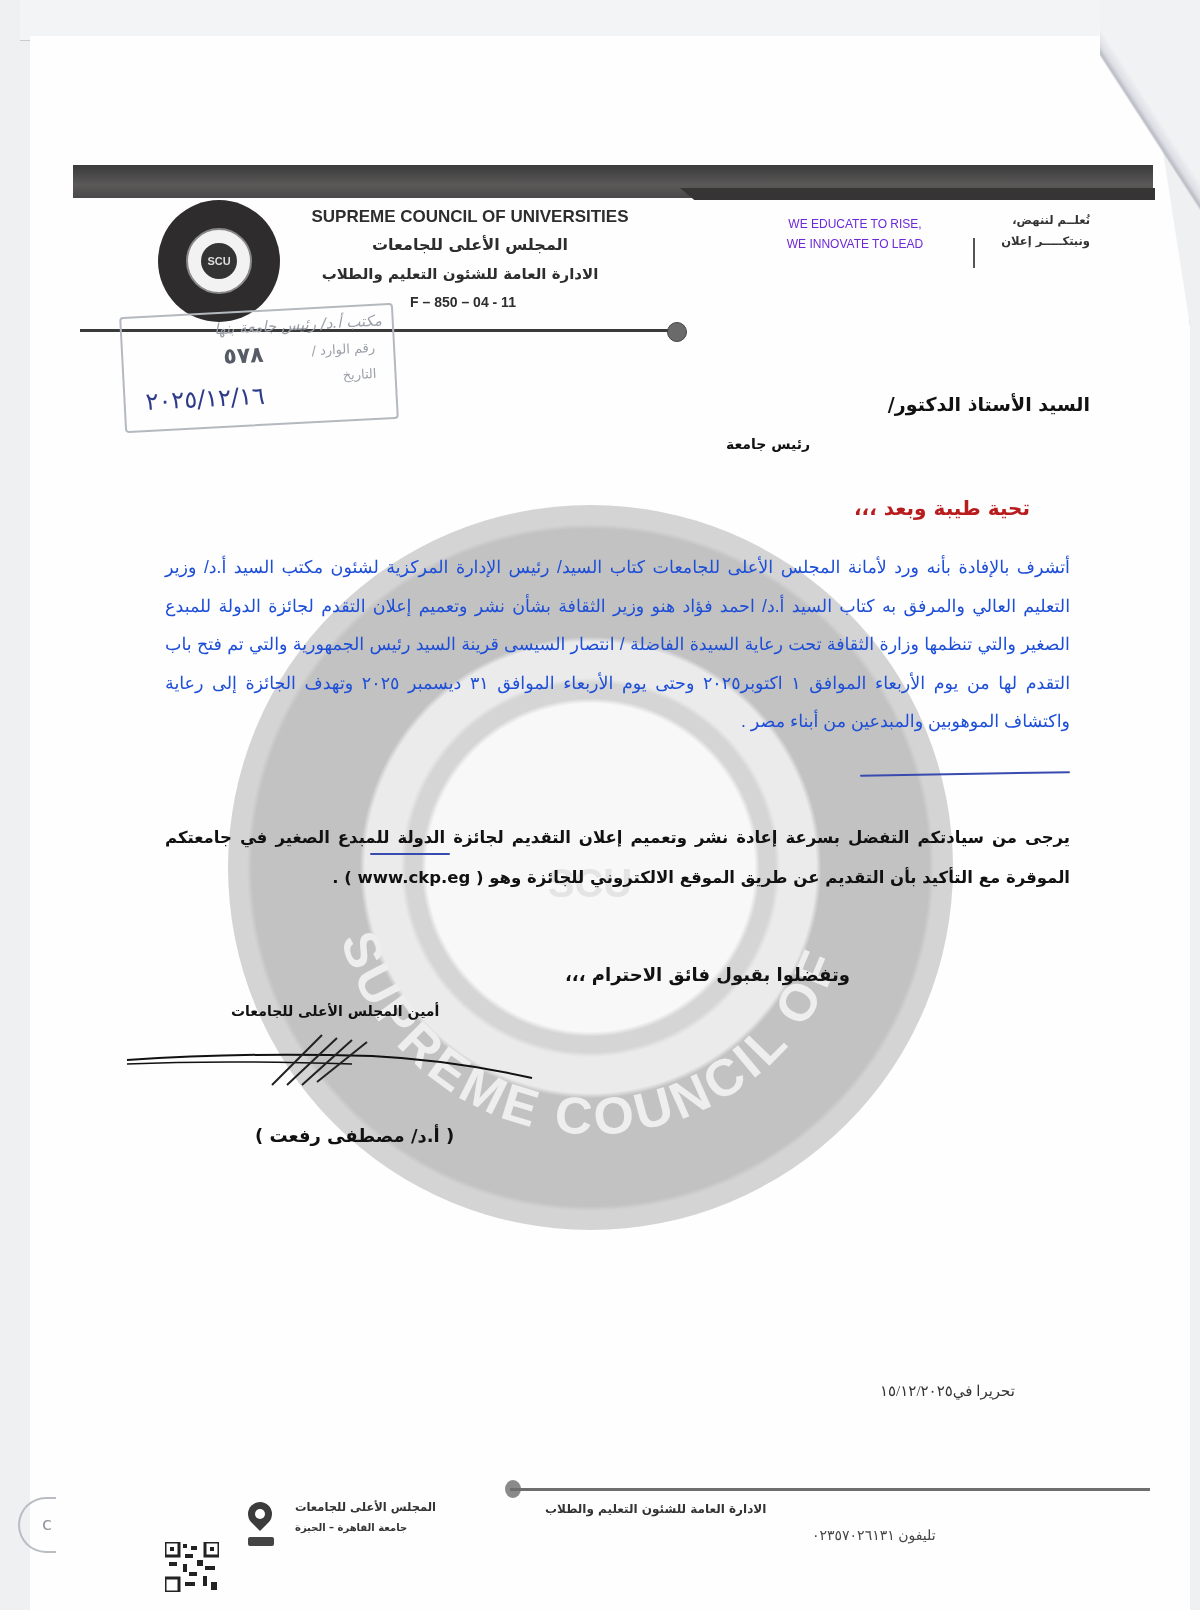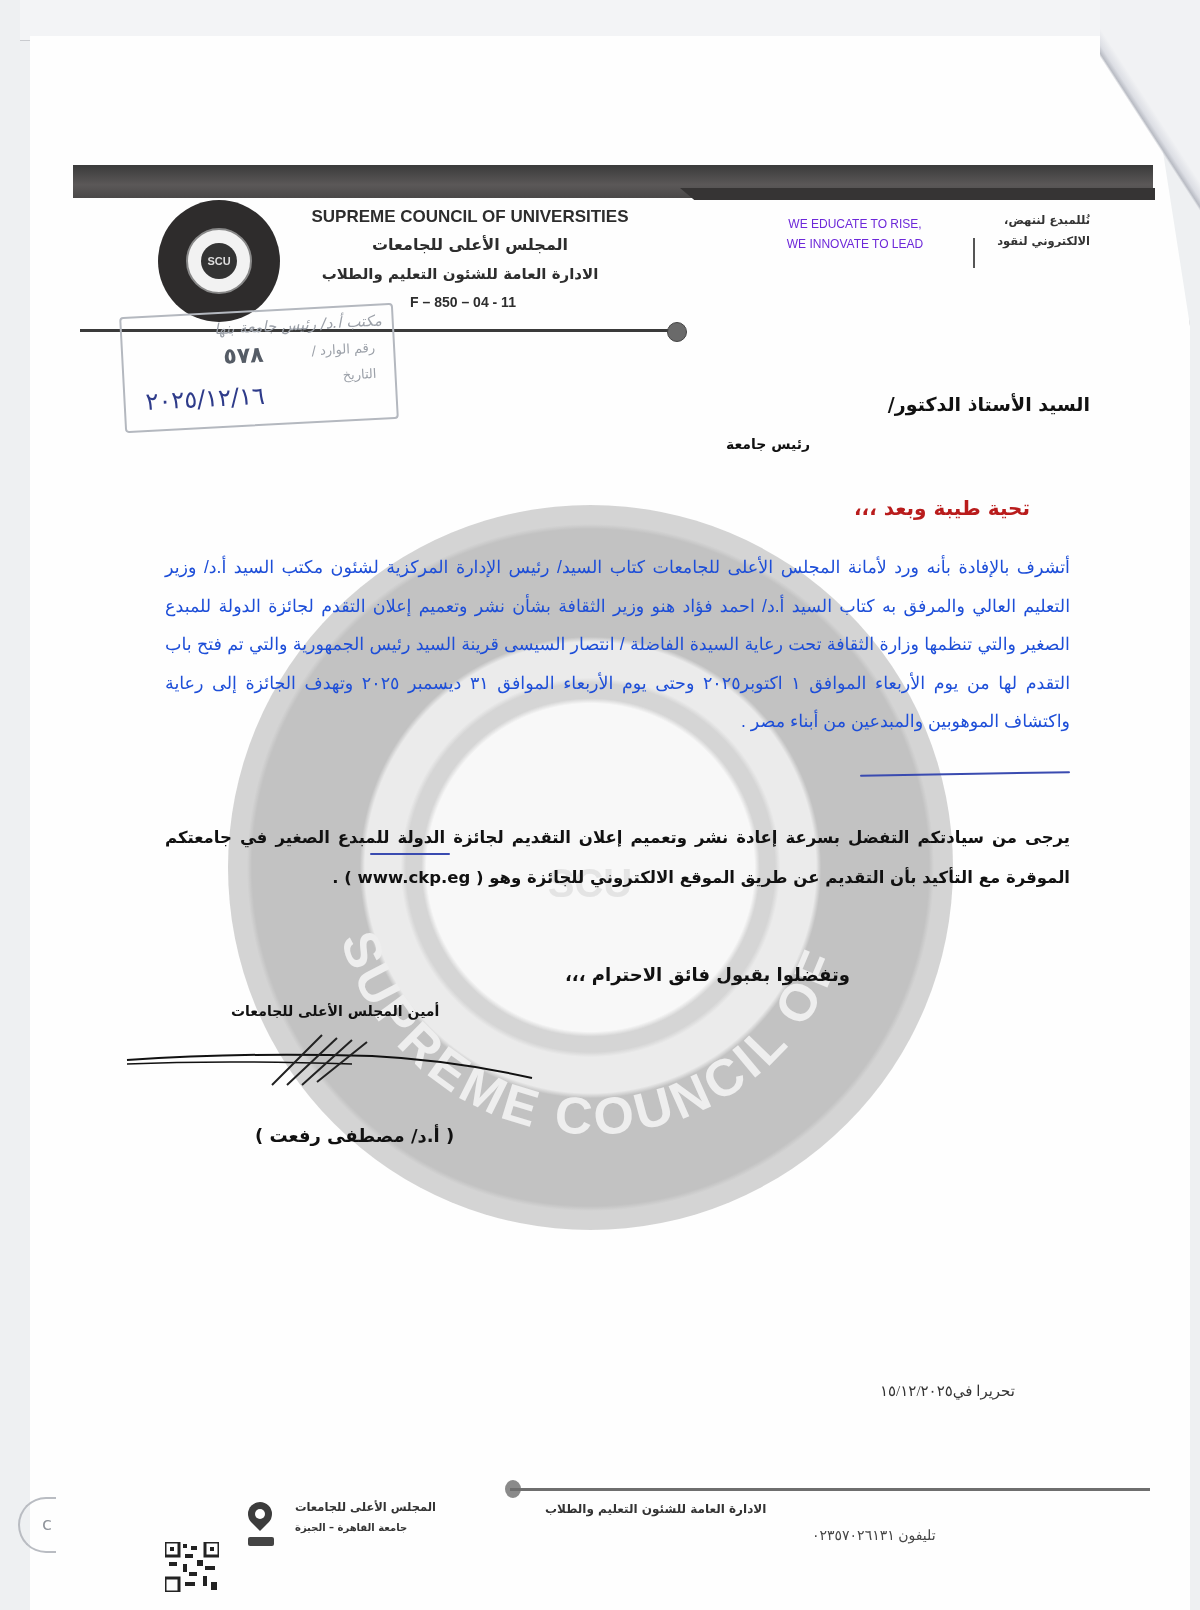--- a/index.html
+++ b/index.html
@@ -206,22 +206,22 @@
 <div class="hdr-ar1">المجلس الأعلى للجامعات</div>
 <div class="hdr-ar2">الادارة العامة للشئون التعليم والطلاب</div>
 <div class="hdr-code">F – 850 – 04 - 11</div>
 
 <div class="slogan-en">
   <div>WE EDUCATE TO RISE,</div>
   <div>WE INNOVATE TO LEAD</div>
 </div>
 <div class="slogan-divider"></div>
 <div class="slogan-ar">
-  <div>نُللمبدع لننهض،</div>
-  <div>الالكتروني لنقود</div>
+  <div>نُعلــم لننهض،</div>
+  <div>ونبتكـــــر إعلان</div>
 </div>
 
 <div class="hdr-rule"></div>
 <div class="hdr-rule-knob"></div>
 
 <div class="stamp">
   <div class="stamp-line1">مكتب أ.د/ رئيس جامعة بنها</div>
   <div class="stamp-line2">رقم الوارد /</div>
   <div class="stamp-num">٥٧٨</div>
   <div class="stamp-line3">التاريخ</div>

